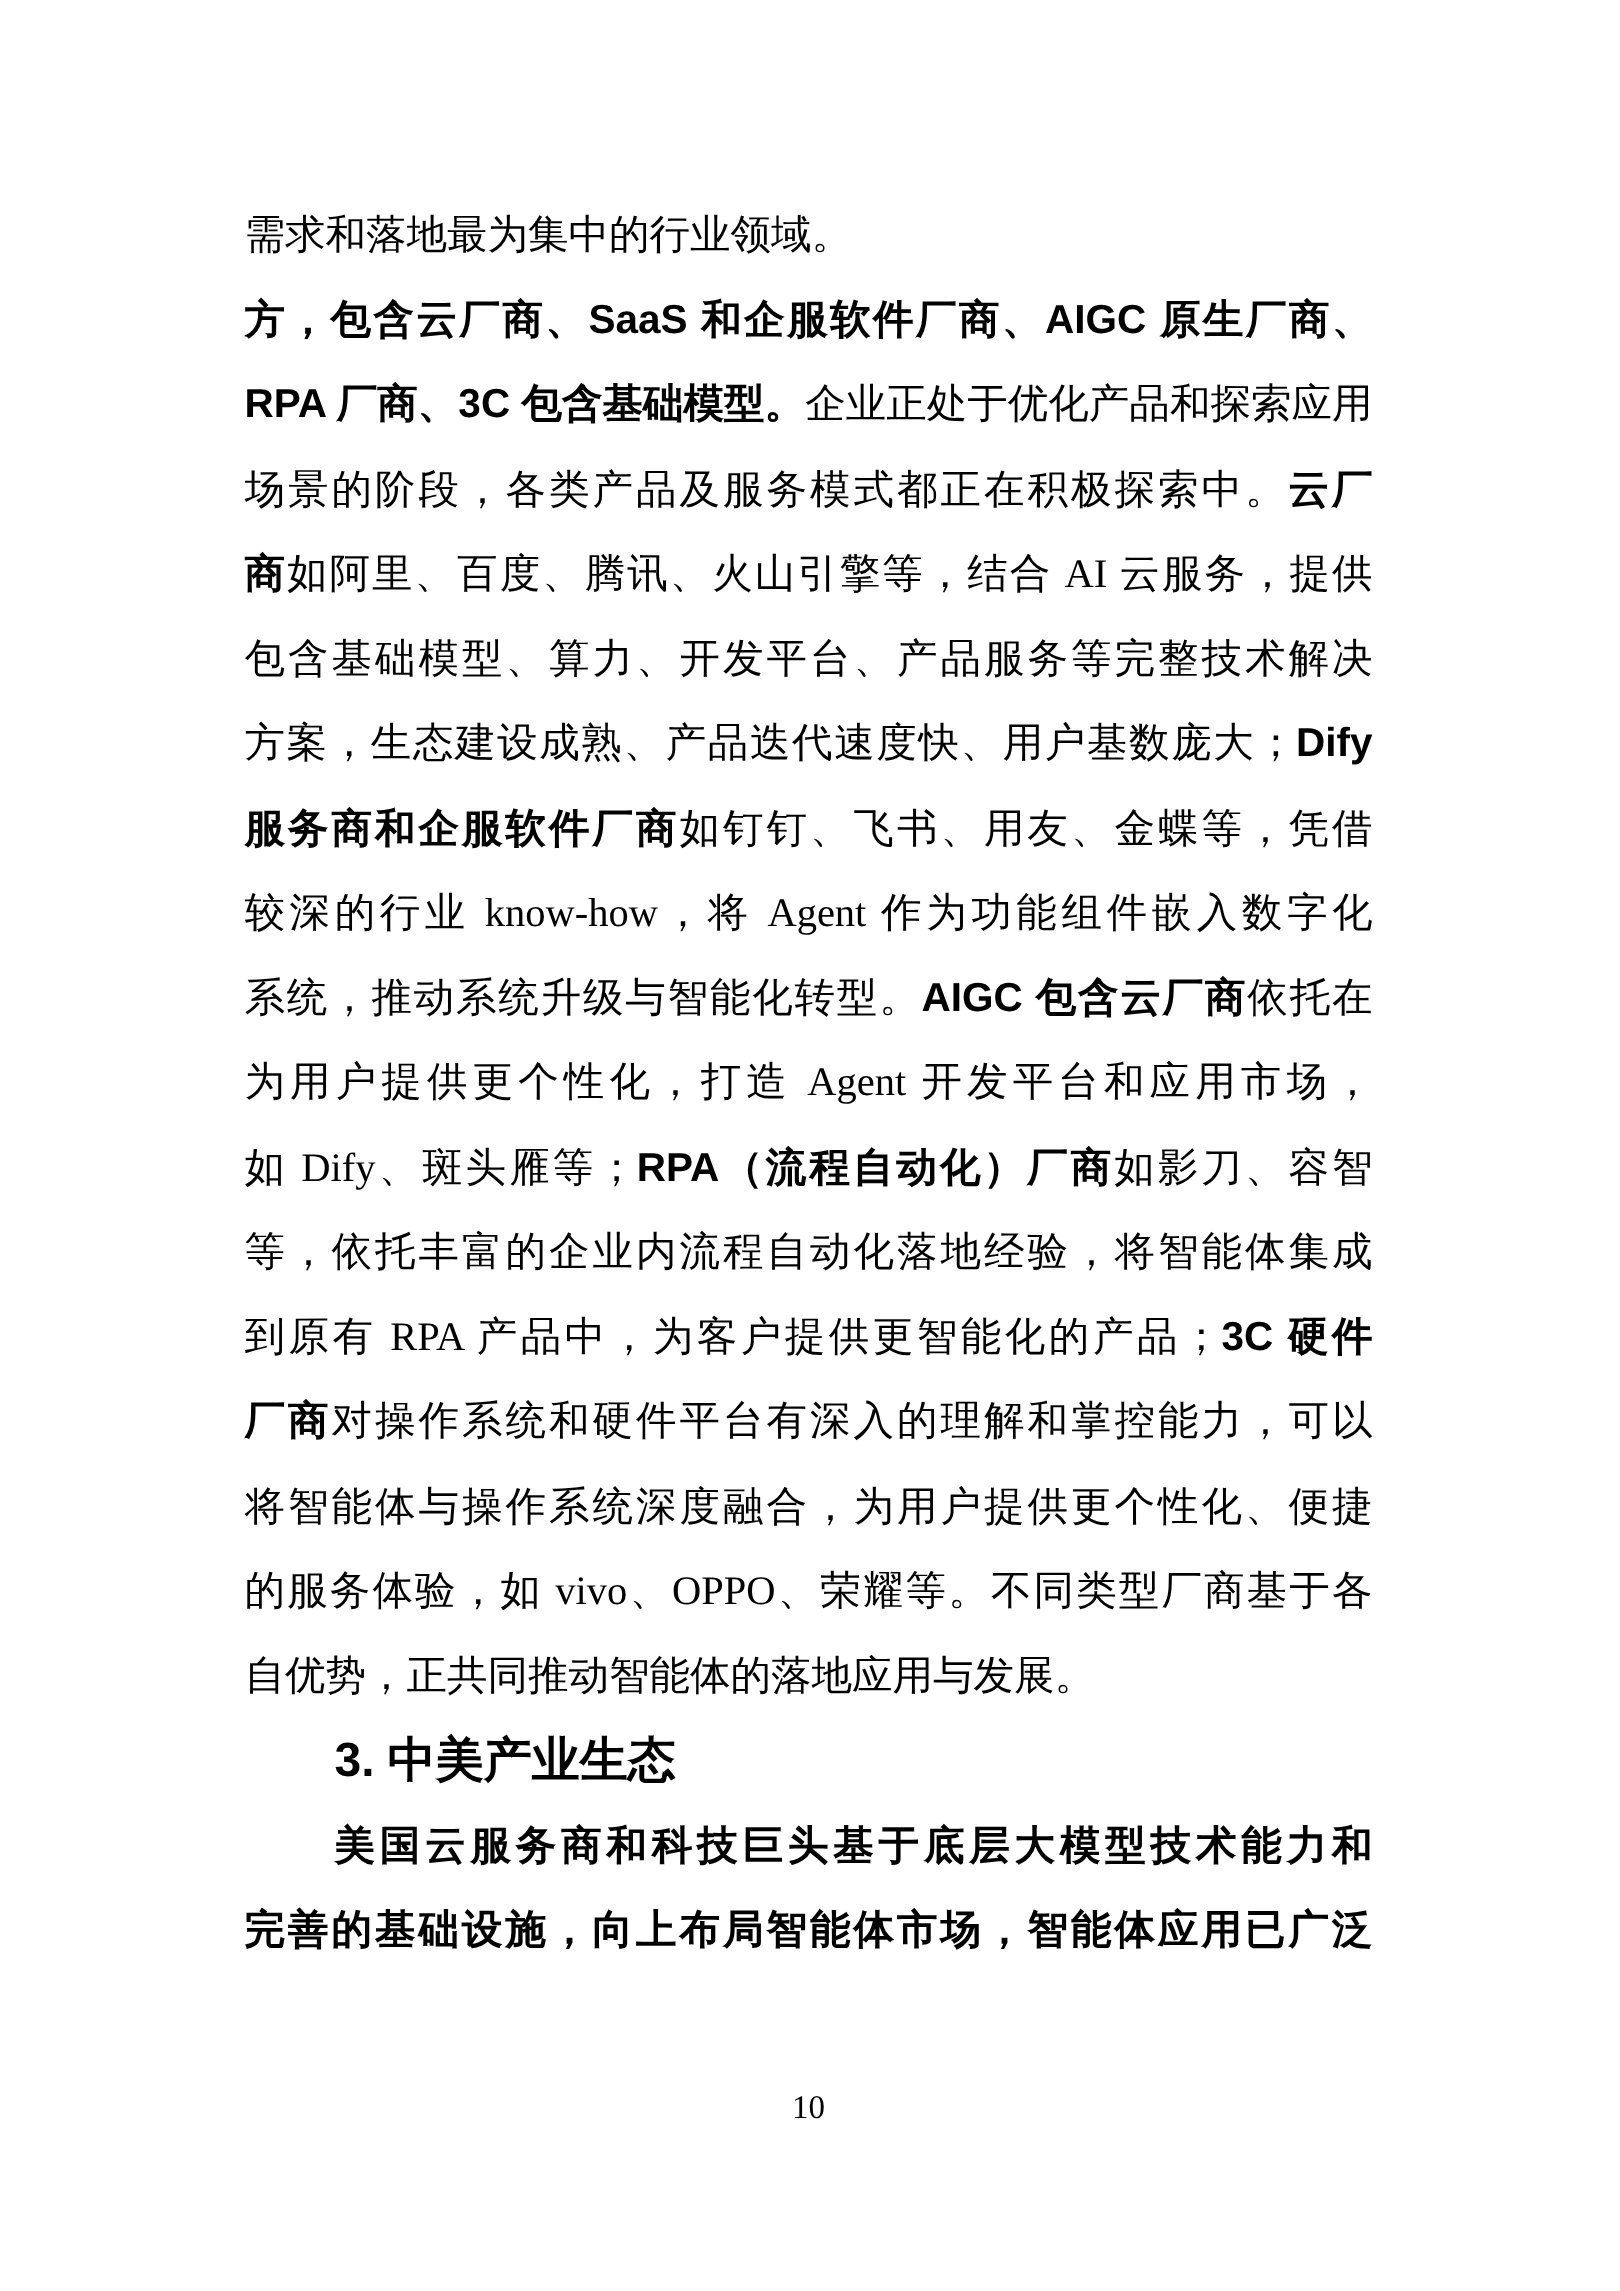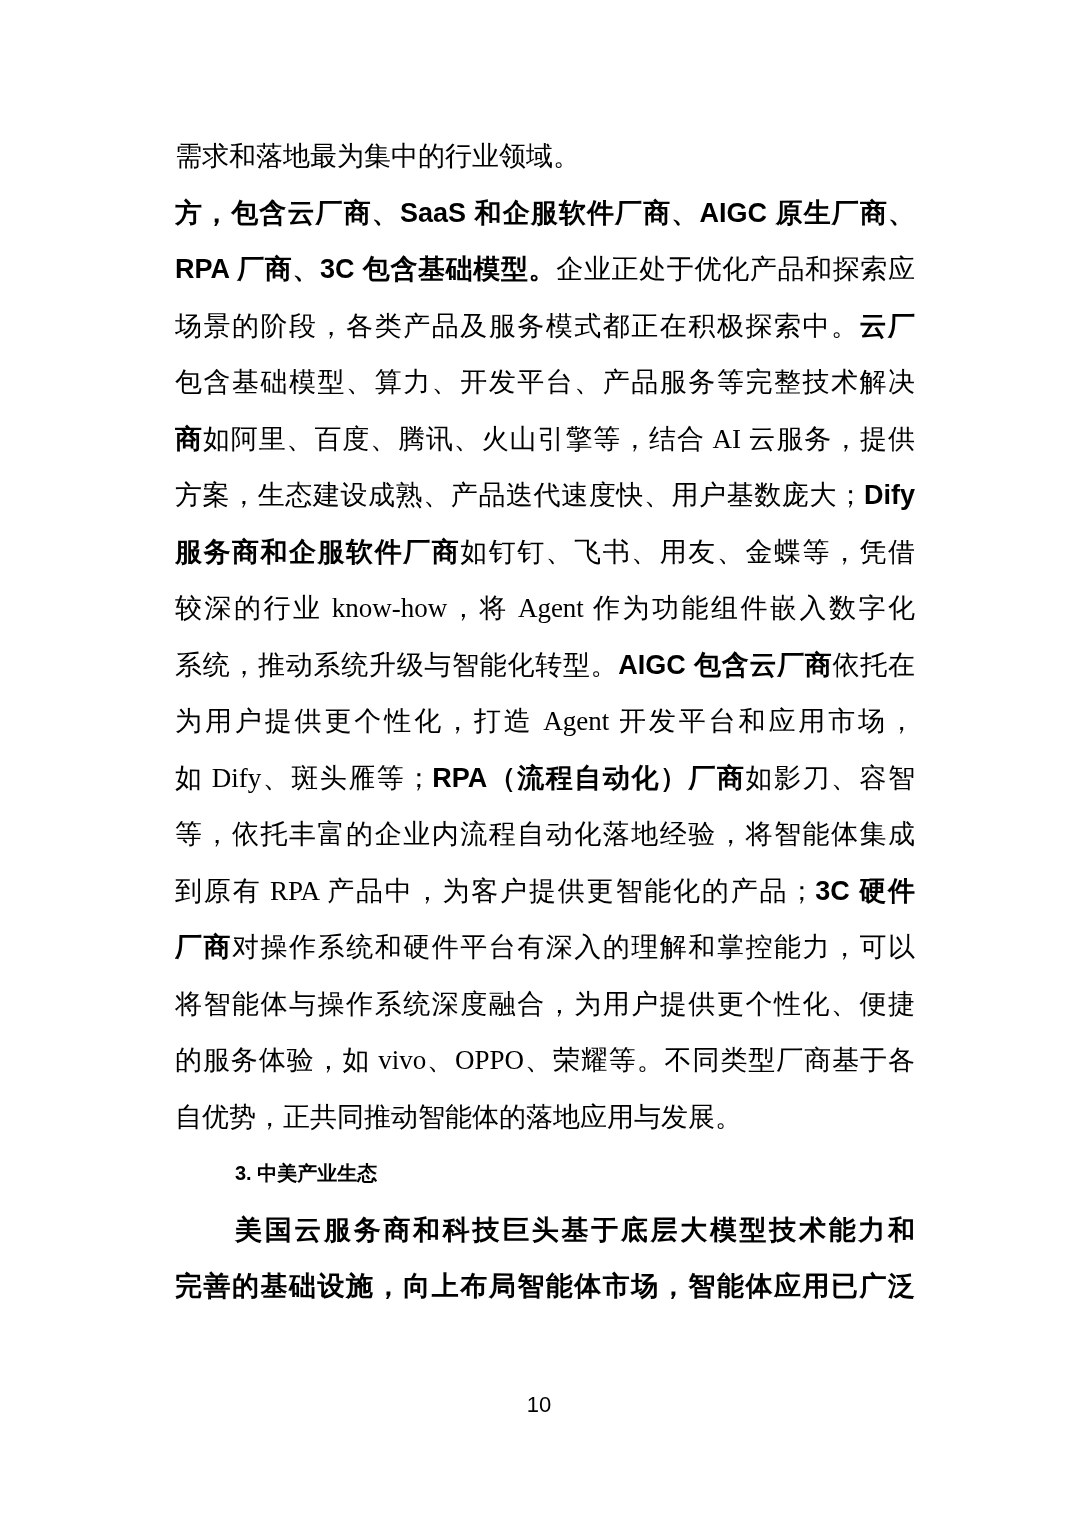--- a/index.html
+++ b/index.html
@@ -22,62 +22,61 @@
     top: 128px;
     width: 752px;
   }
   .line {
     height: 56.5px;
     line-height: 56.5px;
     font-size: 27px;
     text-align: left;
     overflow: hidden;
     white-space: normal;
-    margin-left: 12px;
   }
   .line.j {
     text-align: justify;
     text-align-last: justify;
   }
   .line.indent {
     text-indent: 60px;
   }
   .line .r {
     font-family: "Liberation Serif", "DejaVu Serif", serif;
     font-weight: 400;
   }
   .line .b {
     font-family: "Liberation Sans", "DejaVu Sans", sans-serif;
     font-weight: 700;
   }
   .line.heading {
-    font-size: 20px;
+    font-size: 32px;
   }
   .page-number {
     position: absolute;
     left: 0;
     top: 1392px;
     width: 1078px;
     text-align: center;
     font-size: 22px;
-    font-family: Liberation Sans, sans-serif;
+    font-family: Liberation Serif, serif;
     color: #000000;
   }
 </style>
 </head>
 <body>
 
 <div class="page">
   <div class="text-block">
       <div class="line"><span class="r">需求和落地最为集中的行业领域。</span></div>
       <div class="line j"><span class="b">方，包含云厂商、SaaS 和企服软件厂商、AIGC 原生厂商、</span></div>
       <div class="line j"><span class="b">RPA 厂商、3C 包含基础模型。</span><span class="r">企业正处于优化产品和探索应用</span></div>
       <div class="line j"><span class="r">场景的阶段，各类产品及服务模式都正在积极探索中。</span><span class="b">云厂</span></div>
+      <div class="line j"><span class="b">商</span><span class="r">如阿里、百度、腾讯、火山引擎等，结合 AI 云服务，提供</span></div>
       <div class="line j"><span class="r">包含基础模型、算力、开发平台、产品服务等完整技术解决</span></div>
-      <div class="line j"><span class="b">商</span><span class="r">如阿里、百度、腾讯、火山引擎等，结合 AI 云服务，提供</span></div>
       <div class="line j"><span class="r">方案，生态建设成熟、产品迭代速度快、用户基数庞大；</span><span class="b">Dify</span></div>
       <div class="line j"><span class="b">服务商和企服软件厂商</span><span class="r">如钉钉、飞书、用友、金蝶等，凭借</span></div>
       <div class="line j"><span class="r">较深的行业 know-how，将 Agent 作为功能组件嵌入数字化</span></div>
       <div class="line j"><span class="r">系统，推动系统升级与智能化转型。</span><span class="b">AIGC 包含云厂商</span><span class="r">依托在</span></div>
       <div class="line j"><span class="r">为用户提供更个性化，打造 Agent 开发平台和应用市场，</span></div>
       <div class="line j"><span class="r">如 Dify、斑头雁等；</span><span class="b">RPA（流程自动化）厂商</span><span class="r">如影刀、容智</span></div>
       <div class="line j"><span class="r">等，依托丰富的企业内流程自动化落地经验，将智能体集成</span></div>
       <div class="line j"><span class="r">到原有 RPA 产品中，为客户提供更智能化的产品；</span><span class="b">3C 硬件</span></div>
       <div class="line j"><span class="b">厂商</span><span class="r">对操作系统和硬件平台有深入的理解和掌控能力，可以</span></div>
       <div class="line j"><span class="r">将智能体与操作系统深度融合，为用户提供更个性化、便捷</span></div>

